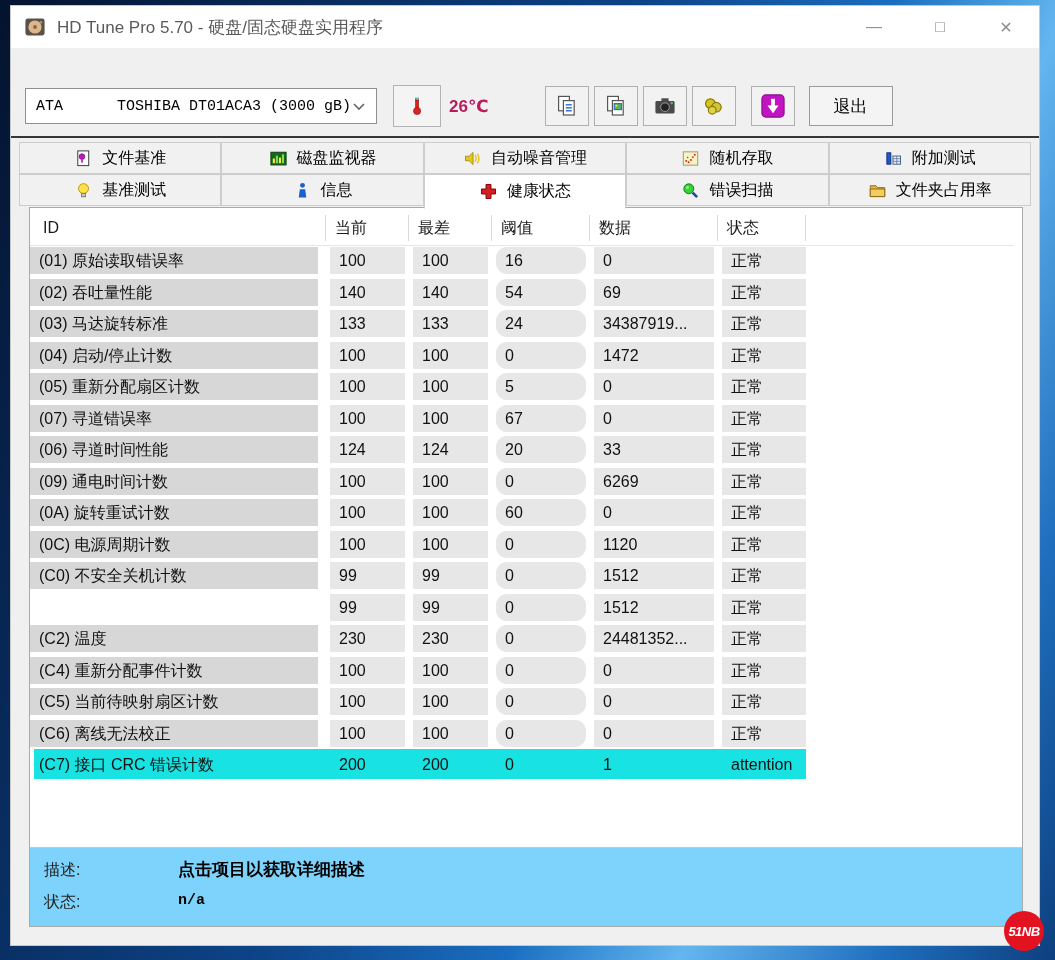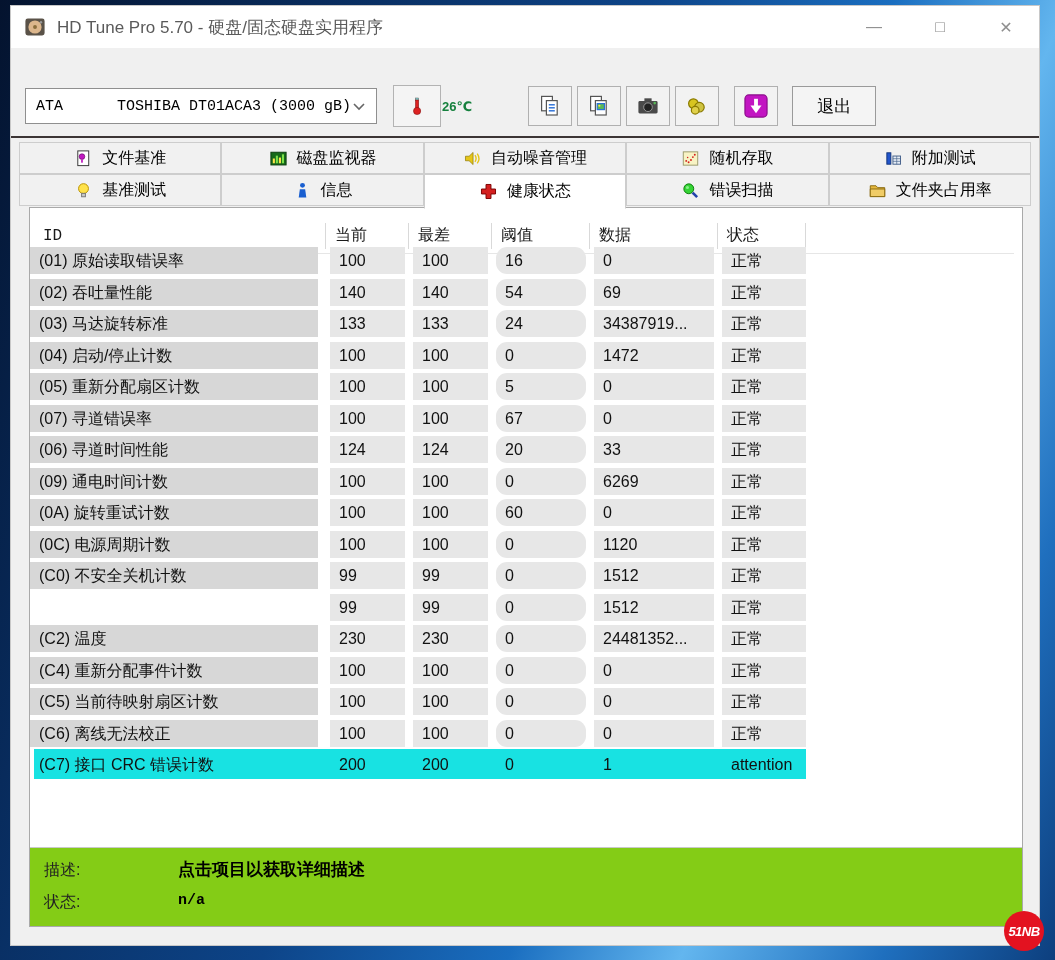--- a/index.html
+++ b/index.html
@@ -22,40 +22,40 @@
   .menubar{height:30px;display:flex;align-items:center;padding-left:14px;gap:36px;}
   .menu-item{font-size:15px;color:#6a6a6a;}
   
   .toolbar{height:56px;display:flex;align-items:center;padding-left:14px;}
   .drive-select{width:352px;height:36px;background:#fff;border:1px solid #8f8f8f;
     display:flex;align-items:center;padding:0 10px;box-sizing:border-box;
     font-family:"Liberation Mono","DejaVu Sans Mono",monospace;font-size:15px;white-space:pre;}
   .drive-select .chev{margin-left:auto;width:14px;height:9px;}
   .thermo-btn{width:46px;height:40px;margin-left:16px;background:#f4f4f4;border:1px solid #b3b3b3;
     display:flex;align-items:center;justify-content:center;}
-  .temp-label{margin-left:1px;font-size:13px;font-weight:bold;color:#15803d;}
+  .temp-label{margin-left:8px;font-size:17px;font-weight:bold;color:#be185d;}
   .tool-group{display:flex;gap:5px;margin-left:56px;}
   .tool-btn{width:42px;height:38px;background:#f2f2f2;border:1px solid #b0b0b0;
     display:flex;align-items:center;justify-content:center;}
   .tool-btn.gap{margin-left:10px;}
   .exit-btn{margin-left:14px;width:82px;height:38px;background:#f4f4f4;border:1px solid #9a9a9a;
     display:flex;align-items:center;justify-content:center;font-size:17px;color:#000;}
   .toolbar-rule{position:absolute;left:0;top:130px;width:100%;height:2px;background:#3c3535;}
   
   .tabs{position:absolute;left:8px;right:8px;top:136px;z-index:5;}
   .tab-row{display:flex;}
   .tab{flex:1;height:32px;display:flex;align-items:center;justify-content:center;gap:9px;
     background:#f1f1f1;border:1px solid #cdcdcd;box-sizing:border-box;font-size:16px;color:#000;}
   .tab-row2 .tab.active{background:#fff;border-bottom:1px solid #fff;height:35px;margin-bottom:-3px;z-index:6;}
   .tab-icon{width:19px;height:19px;flex:0 0 auto;}
   
   .panel{position:absolute;left:18px;right:16px;top:201px;bottom:18px;background:#fff;
     border:1px solid #a9a9a9;z-index:2;}
   
-  .thead{position:absolute;left:0;top:12px;right:8px;height:33px;border-bottom:1px solid #e6e6e6;font-family:Liberation Mono, monospace;}
+  .thead{position:absolute;left:0;top:4px;right:8px;height:33px;border-bottom:1px solid #e6e6e6;}
   .hcell{position:absolute;top:3px;height:26px;line-height:26px;font-size:16px;color:#1a1a1a;
     border-right:1px solid #d9d9d9;box-sizing:border-box;padding-left:9px;}
   .h-id{left:4px;width:292px;}
   .h-cur{left:296px;width:83px;}
   .h-worst{left:379px;width:83px;}
   .h-thr{left:462px;width:98px;}
   .h-data{left:560px;width:128px;}
   .h-status{left:688px;width:88px;}
   .tbody{position:absolute;left:0;top:37px;right:0;}
   .trow{position:relative;height:31.5px;}
@@ -64,21 +64,21 @@
   .c-id{left:0;width:288px;background:#d7d7d7;}
   .c-cur{left:300px;width:75px;background:#e7e7e7;}
   .c-worst{left:383px;width:75px;background:#e7e7e7;}
   .c-thr{left:466px;width:90px;background:#e7e7e7;border-radius:11px;}
   .c-data{left:564px;width:120px;background:#e7e7e7;}
   .c-status{left:692px;width:84px;background:#e7e7e7;}
   .trow.highlight::before{content:"";position:absolute;left:4px;top:0;width:772px;height:30px;
     background:var(--highlight,#18e2e2);}
   .trow.highlight .cell{background:transparent;}
   
-  .panel-footer{position:absolute;left:0;right:0;bottom:0;height:78px;border-top:1px solid #c9c9c9;background:#84cc16;}
+  .panel-footer{position:absolute;left:0;right:0;bottom:0;height:78px;border-top:1px solid #c9c9c9;background:#7dd3fc;}
   .f-label{position:absolute;left:14px;font-size:16px;color:#222;}
   .f-label.desc{top:12px;}
   .f-label.status{top:44px;}
   .f-desc-value{position:absolute;left:148px;top:10px;font-size:17px;font-weight:bold;color:#000;}
   .f-status-value{position:absolute;left:148px;top:44px;font-size:15px;font-weight:bold;color:#000;
     font-family:"Liberation Mono","DejaVu Sans Mono",monospace;}
   
   .badge{position:absolute;left:1004px;top:911px;width:40px;height:40px;border-radius:50%;
     background:var(--badge_red,#e31220);color:#fff;display:flex;align-items:center;justify-content:center;
     font-size:13px;font-weight:bold;font-style:italic;letter-spacing:-0.5px;z-index:20;}

